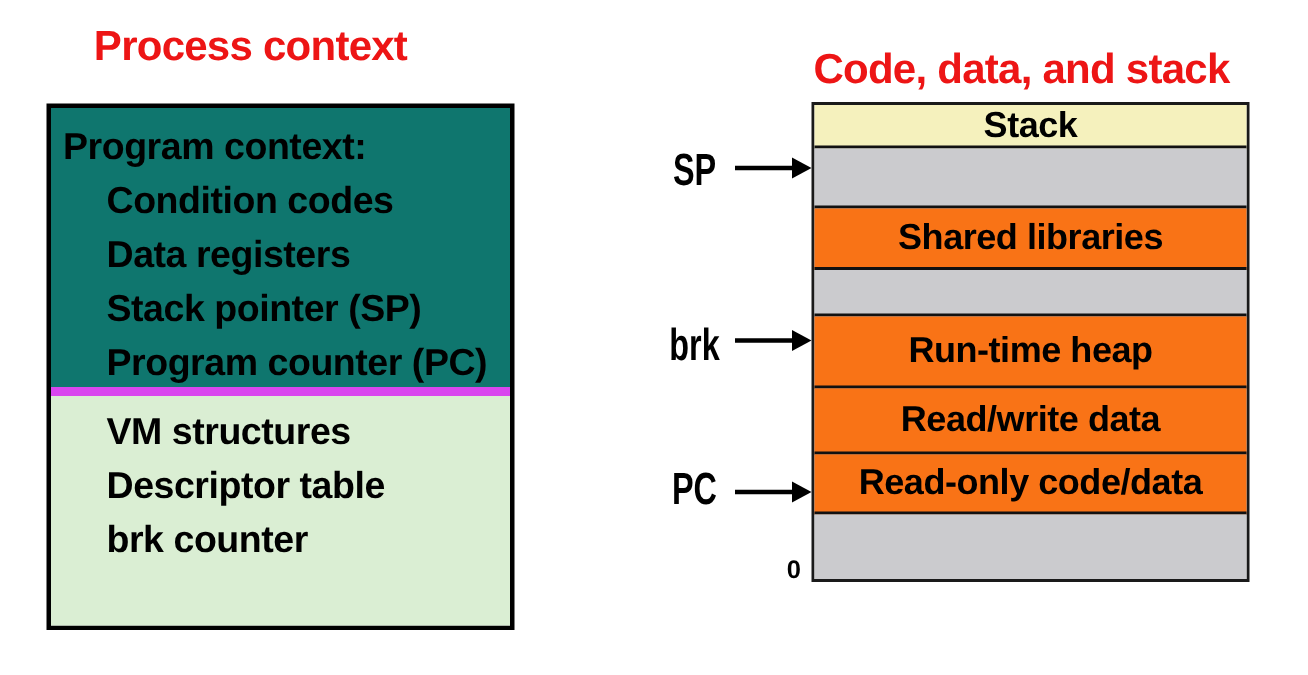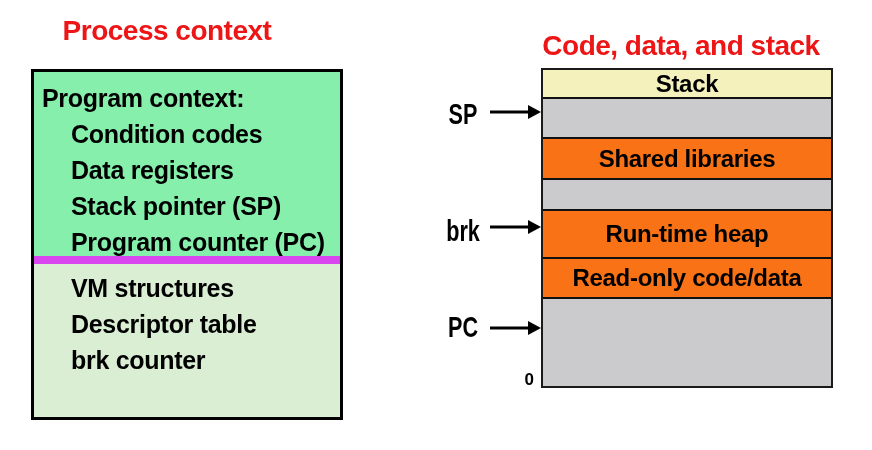--- a/index.html
+++ b/index.html
@@ -30,22 +30,22 @@
     position:absolute;
     left:31px;top:69px;
     width:312px;height:351px;
     border:3px solid #000;
     box-sizing:border-box;
     display:flex;flex-direction:column;
   }
   .ctx-section{box-sizing:border-box;}
   .ctx-program{
     height:192px;
-    background:#86efac;
-    border-bottom:8px solid #d946ef;
+    background:#0f766e;
+    border-bottom:6px solid #d946ef;
     padding-top:8px;
   }
   .ctx-kernel{
     flex:1;
     background:#daeed3;
     padding-top:6px;
   }
   .ctx-line{
     font-size:25px;
     line-height:36px;
@@ -149,20 +149,23 @@
     </div>
     <div class="seg bg-lav h-shared">
       <span class="seg-label">Shared libraries</span>
     </div>
     <div class="seg bg-gray h-g2">
       <span class="seg-label"></span>
     </div>
     <div class="seg bg-lav h-heap">
       <span class="seg-label">Run-time heap</span>
     </div>
+    <div class="seg bg-lav h-rw">
+      <span class="seg-label">Read/write data</span>
+    </div>
     <div class="seg bg-lav h-ro">
       <span class="seg-label">Read-only code/data</span>
     </div>
     <div class="seg bg-gray">
       <span class="seg-label"></span>
     </div>
   </div>
 
   <div class="ptr-label ptr-sp">SP</div>
   <div class="ptr-label ptr-brk">brk</div>

